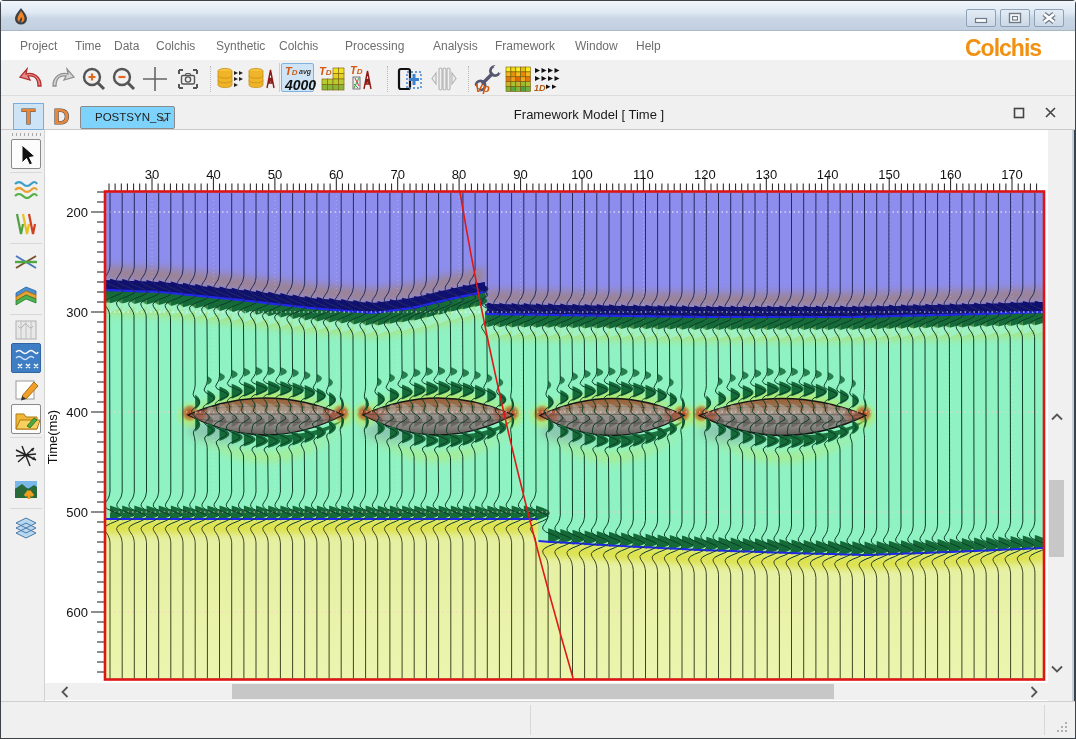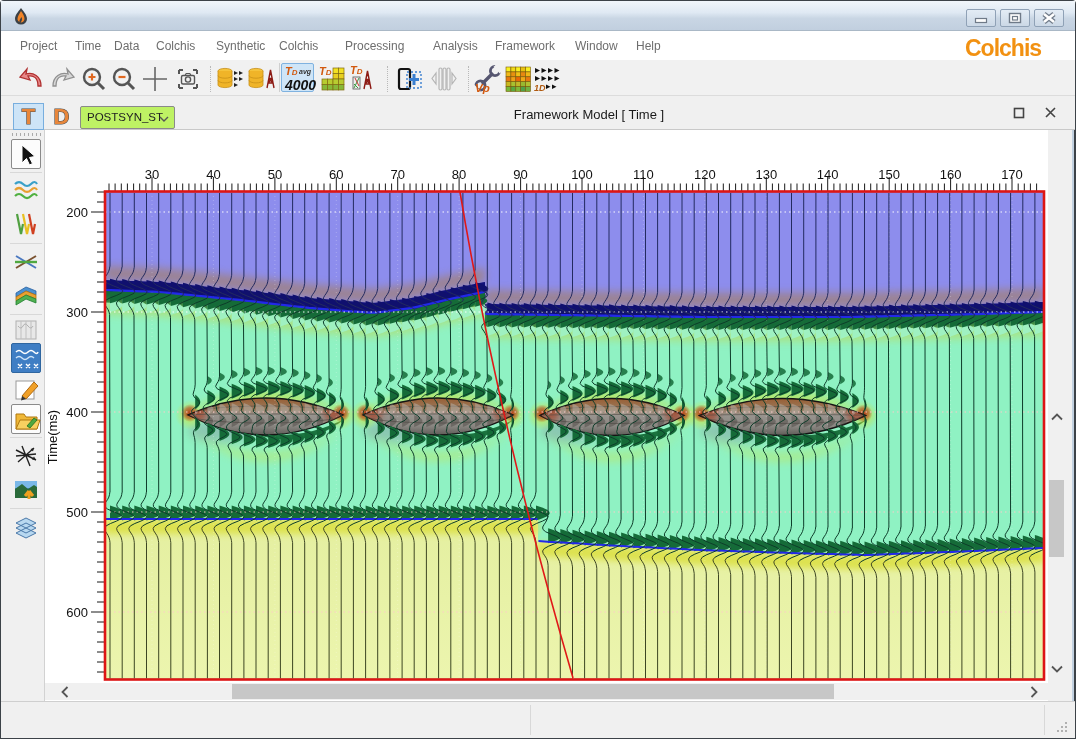--- a/index.html
+++ b/index.html
@@ -194,21 +194,21 @@
       <path d="M13,20.5 l4.5,2.2 -4.5,2.2 Z M19,20.5 l4.5,2.2 -4.5,2.2 Z" fill="#111"></path>
     </svg></div>
 <div class="row2"></div>
 <div>
   <div style="position:absolute;left:13px;top:103px;width:31px;height:27px;background:#cde4f7;border:1px solid #78aede;"><svg width="29" height="25" viewBox="0 0 29 25">
         <text x="14.5" y="20" text-anchor="middle" font-family="Liberation Sans,sans-serif" font-size="22" font-weight="bold" fill="#e8863a" stroke="#4a4a4a" stroke-width="1.1" paint-order="stroke">T</text>
       </svg></div>
   <div style="position:absolute;left:46px;top:103px;width:31px;height:27px;"><svg width="31" height="27" viewBox="0 0 31 27">
         <text x="15.5" y="21" text-anchor="middle" font-family="Liberation Sans,sans-serif" font-size="22" font-weight="bold" fill="#e8863a" stroke="#4a4a4a" stroke-width="1.1" paint-order="stroke">D</text>
       </svg></div>
-  <div style="position:absolute;left:80px;top:106px;width:95px;height:23px;background:#bef264;border:1px solid #8a8a8a;border-radius:2px;font-size:11.5px;color:#222;line-height:21px;padding-left:6px;">POSTSYN_ST
+  <div style="position:absolute;left:80px;top:106px;width:95px;height:23px;background:#7dd3fc;border:1px solid #8a8a8a;border-radius:2px;font-size:11.5px;color:#222;line-height:21px;padding-left:14px;">POSTSYN_ST
     <svg width="10" height="6" viewBox="0 0 10 6" style="position:absolute;right:5px;top:9px;">
         <path d="M1,1 L5,5 L9,1" stroke="#555" stroke-width="1.4" fill="none"></path>
       </svg>
   </div>
   <div style="position:absolute;left:509px;top:107px;width:160px;text-align:center;font-size:13px;color:#1a1a1a;">Framework Model [ Time ]</div>
   <svg width="12" height="12" viewBox="0 0 12 12" style="position:absolute;left:1013px;top:107px;">
       <rect x="1.5" y="1.5" width="9" height="9" fill="none" stroke="#444" stroke-width="1.6"></rect>
     </svg>
   <svg width="13" height="13" viewBox="0 0 13 13" style="position:absolute;left:1044px;top:106px;">
       <path d="M2,2 L11,11 M11,2 L2,11" stroke="#444" stroke-width="1.6"></path>

